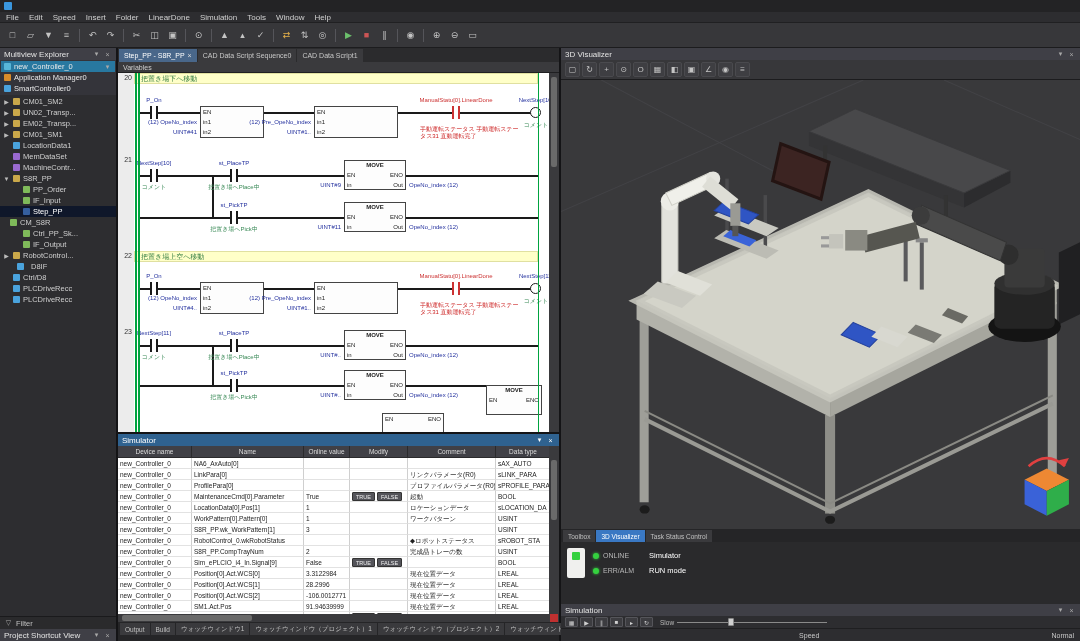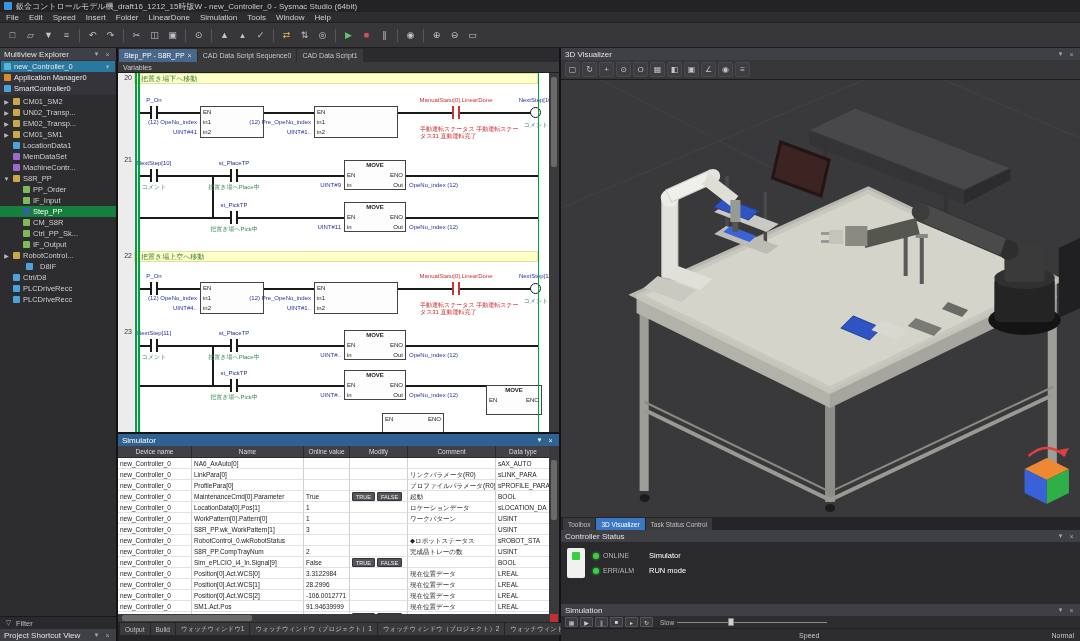--- a/index.html
+++ b/index.html
@@ -21,21 +21,21 @@
 .phead .sp,.sp{flex:1}
 .hic{color:#a8a8a8;font-size:7px;width:9px;text-align:center}
 
 #left{width:118px;flex:none;display:flex;flex-direction:column;border-right:2px solid #141416;background:#2d2d30}
 #devicebox{background:#34343a;padding:1px;flex:none}
 .devrow{height:11px;display:flex;align-items:center;gap:3px;padding:0 3px;font-size:7.5px;color:#e8e8e8;white-space:nowrap}
 .devrow.sel{background:#2878a0}
 .dic{width:7px;height:7px;border-radius:1px;flex:none}
 #tree{flex:1;background:#2d2d30;overflow:hidden;padding-top:1px}
 .trow{height:11px;display:flex;align-items:center;gap:3px;font-size:7.5px;color:#cfcfcf;white-space:nowrap;overflow:hidden}
-.trow.sel{background:#15803d;color:#fff}
+.trow.sel{background:#0f172a;color:#fff}
 .tarrow{width:7px;text-align:center;font-size:6px;color:#bbb;flex:none}
 .tico{width:7px;height:7px;border-radius:1px;flex:none;background:#caa84a}
 #filter{height:13px;background:#2a2a2c;border-top:1px solid #1a1a1c;display:flex;align-items:center;gap:3px;padding:0 4px;font-size:7.5px;color:#c0c0c0;flex:none}
 #psv{height:298px;background:#2d2d30;padding:2px 4px;flex:none}
 .psvrow{display:flex;align-items:center;gap:3px;font-size:7.5px;color:#cfcfcf}
 
 #center{width:443px;flex:none;display:flex;flex-direction:column;border-right:2px solid #141416;background:#2d2d30}
 #etabs{height:14px;background:#2b2b2d;display:flex;align-items:flex-end;gap:1px;padding:1px 1px 0;flex:none}
 .etab{height:13px;padding:0 5px;display:flex;align-items:center;gap:3px;font-size:7px;color:#c8c8c8;background:#3a3a3d;white-space:nowrap}
 .etab.active{background:#49678a;color:#fff}
@@ -102,21 +102,20 @@
 .strack{position:absolute;left:0;right:0;top:4.5px;height:1.5px;background:#8a8a8a}
 .sthumb{position:absolute;left:34%;top:1px;width:6px;height:8px;background:#cfcfcf;border:1px solid #888;border-radius:1px}
 #speedrow{height:13px;background:#2d2d30;border-top:1px solid #1f1f21;display:flex;align-items:center;padding:0 6px;font-size:7px;color:#c8c8c8;flex:none}
 </style>
 </head>
 <body>
 
 <div id="app">
   <div id="titlebar">
     <div class="appicon"></div>
-    <div class="title">鈑金コントロールモデル機_draft16_1212_15時版W - new_Controller_0 - Sysmac Studio (64bit)</div>
   </div>
   <div id="menubar">
       <div class="menu-item">File</div>
       <div class="menu-item">Edit</div>
       <div class="menu-item">Speed</div>
       <div class="menu-item">Insert</div>
       <div class="menu-item">Folder</div>
       <div class="menu-item">LinearDone</div>
       <div class="menu-item">Simulation</div>
       <div class="menu-item">Tools</div>
@@ -231,41 +230,41 @@
           <div class="trow" style="padding-left: 13px; text-align: center;">
             <div class="tarrow"></div>
             <div class="tico" style="background: rgb(127, 186, 90);"></div>
             <div class="tlabel">IF_Input</div>
           </div>
           <div class="trow sel" style="padding-left: 13px;">
             <div class="tarrow"></div>
             <div class="tico" style="background: rgb(53, 95, 158);"></div>
             <div class="tlabel">Step_PP</div>
           </div>
-          <div class="trow" style="padding-left: 13px;">
+          <div class="trow" style="">
             <div class="tarrow"></div>
             <div class="tico" style="background: rgb(127, 186, 90);"></div>
             <div class="tlabel">CM_S8R</div>
           </div>
           <div class="trow" style="padding-left: 13px;">
             <div class="tarrow"></div>
             <div class="tico" style="background: rgb(127, 186, 90);"></div>
             <div class="tlabel">Ctrl_PP_Sk...</div>
           </div>
           <div class="trow" style="padding-left: 13px;">
             <div class="tarrow"></div>
             <div class="tico" style="background: rgb(127, 186, 90);"></div>
             <div class="tlabel">IF_Output</div>
           </div>
           <div class="trow" style="padding-left: 3px;">
             <div class="tarrow">▶</div>
             <div class="tico" style="background: rgb(202, 168, 74);"></div>
             <div class="tlabel">RobotControl...</div>
           </div>
-          <div class="trow" style="padding-left: 12px; gap: 7px;">
+          <div class="trow" style="padding-left: 3px; gap: 7px;">
             <div class="tarrow"></div>
             <div class="tico" style="background: rgb(74, 163, 221);"></div>
             <div class="tlabel">D8IF</div>
           </div>
           <div class="trow" style="padding-left: 3px;">
             <div class="tarrow"></div>
             <div class="tico" style="background: rgb(74, 163, 221);"></div>
             <div class="tlabel">Ctrl/D8</div>
           </div>
           <div class="trow" style="padding-left: 3px;">
@@ -781,26 +780,20 @@
             <path d="M464,376 Q482,360 500,376" stroke="#e04040" stroke-width="2.5" fill="none"></path>
             <path d="M500,376 L504,368 L494,370 Z" fill="#e04040"></path>
           </g>
         </svg>
       </div>
       <div id="vtabs">
           <div class="btab">Toolbox</div>
           <div class="btab active">3D Visualizer</div>
           <div class="btab">Task Status Control</div>
         </div>
-      <div class="phead">
-        <span>Controller Status</span>
-        <span class="sp"></span>
-        <span class="hic">▾</span>
-        <span class="hic">×</span>
-      </div>
       <div id="csbody">
         <div class="csicon">
             <div class="csdot"></div>
           </div>
         <div class="csrows">
           <div class="csrow">
             <span class="dot"></span>
             <span class="cslabel">ONLINE</span>
             <span class="csval">Simulator</span>
           </div>

